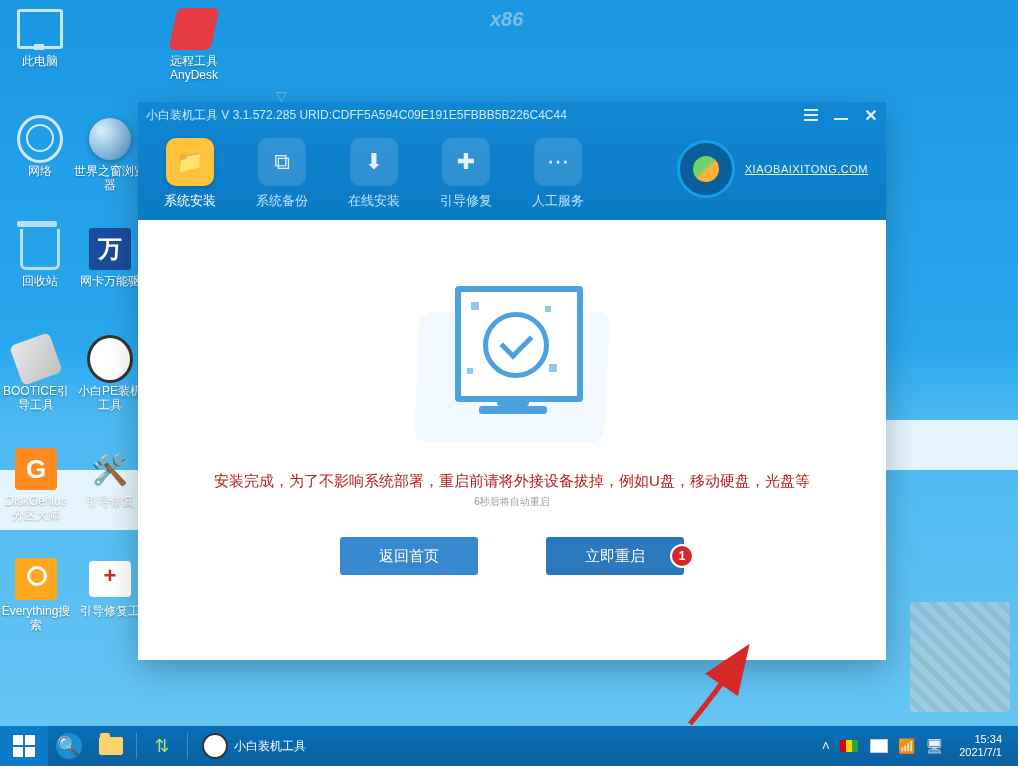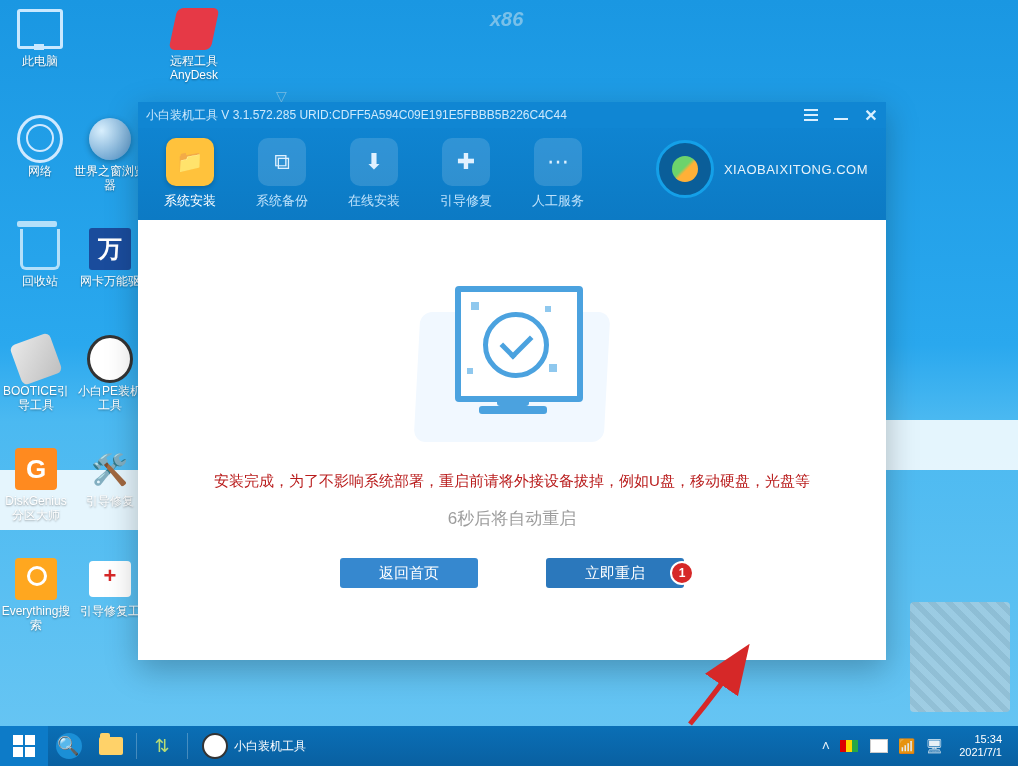--- a/index.html
+++ b/index.html
@@ -53,36 +53,36 @@
 .nav-item{width:92px;display:flex;flex-direction:column;align-items:center;color:#bfe2fb;font-size:13px;cursor:pointer;}
 .nav-item.active{color:#fff;}
 .nav-icon{width:48px;height:48px;border-radius:10px;display:flex;align-items:center;justify-content:center;margin-bottom:6px;font-size:22px;}
 .nav-item.active .nav-icon{background:#ffc23c;color:#fff;box-shadow:0 2px 5px rgba(0,0,0,.2);}
 .nav-item:not(.active) .nav-icon{background:rgba(255,255,255,.14);color:#e0f1ff;}
 .logo-block{position:absolute;right:18px;top:12px;display:flex;align-items:center;gap:10px;}
 .logo-mark{width:52px;height:52px;border-radius:50%;background:#0a5e99;border:3px solid #14a0e8;display:flex;align-items:center;justify-content:center;}
 .logo-mark-inner{width:26px;height:26px;border-radius:50%;background:linear-gradient(135deg,#6cd36c 45%,#ffb037 55%);}
 .logo-text{color:#fff;}
 .logo-title{font-size:26px;font-weight:700;}
-.logo-sub{font-size:13px;letter-spacing:.5px;opacity:.9;}
+.logo-sub{font-size:11px;letter-spacing:.5px;opacity:.9;text-decoration:underline;}
 
 .window-body{position:absolute;left:0;right:0;top:118px;bottom:0;display:flex;flex-direction:column;align-items:center;}
 .completion-art{margin-top:52px;width:210px;height:184px;position:relative;}
 .art-bg{position:absolute;left:10px;top:40px;width:190px;height:130px;background:#f1f8ff;border-radius:12px;transform:skewX(-3deg);}
 .art-monitor{position:absolute;left:48px;top:14px;width:116px;height:104px;border:6px solid #4ba2df;background:#fff;border-radius:4px;}
 .art-stand{position:absolute;left:90px;top:124px;width:32px;height:10px;background:#4ba2df;border-radius:0 0 3px 3px;}
 .art-stand::after{content:"";position:absolute;left:-18px;top:10px;width:68px;height:8px;background:#4ba2df;border-radius:3px;}
 .art-check{position:absolute;left:76px;top:40px;width:56px;height:56px;border:5px solid #4ba2df;border-radius:50%;display:flex;align-items:center;justify-content:center;}
 .art-check::after{content:"";width:24px;height:14px;border-left:5px solid #4ba2df;border-bottom:5px solid #4ba2df;transform:rotate(-45deg);margin-top:-6px;}
 .art-dot{position:absolute;width:8px;height:8px;background:#8fc8ee;}
 
 .msg-primary{margin-top:16px;color:#b91c1c;font-size:15px;text-align:center;}
-.msg-secondary{margin-top:16px;color:#9c9c9c;font-size:17px;}
+.msg-secondary{margin-top:4px;color:#9c9c9c;font-size:10px;}
 .action-row{margin-top:28px;display:flex;gap:68px;align-items:center;}
-.btn{width:138px;height:30px;background:#2b78bc;color:#fff;border:none;border-radius:3px;font-size:15px;display:flex;align-items:center;justify-content:center;cursor:pointer;position:relative;}
+.btn{width:138px;height:38px;background:#2b78bc;color:#fff;border:none;border-radius:3px;font-size:15px;display:flex;align-items:center;justify-content:center;cursor:pointer;position:relative;}
 .btn.outline{background:#3688cf;}
 .annot-badge{position:absolute;right:-10px;top:50%;transform:translateY(-50%);width:20px;height:20px;border-radius:50%;background:#d62828;border:2px solid #fff;color:#fff;font-size:12px;font-weight:700;display:flex;align-items:center;justify-content:center;}
 .annot-arrow{position:absolute;left:540px;top:420px;pointer-events:none;}
 
 
 .taskbar{position:absolute;left:0;right:0;bottom:0;height:40px;background:linear-gradient(#0a6fb6,#0960a1);display:flex;align-items:center;color:#fff;font-size:12px;}
 .start-btn{width:48px;height:40px;background:#0d7bc8;display:flex;align-items:center;justify-content:center;}
 .start-btn svg{display:block;}
 .task-item{height:40px;display:flex;align-items:center;padding:0 8px;gap:6px;}
 .task-item.app{margin-left:2px;}

